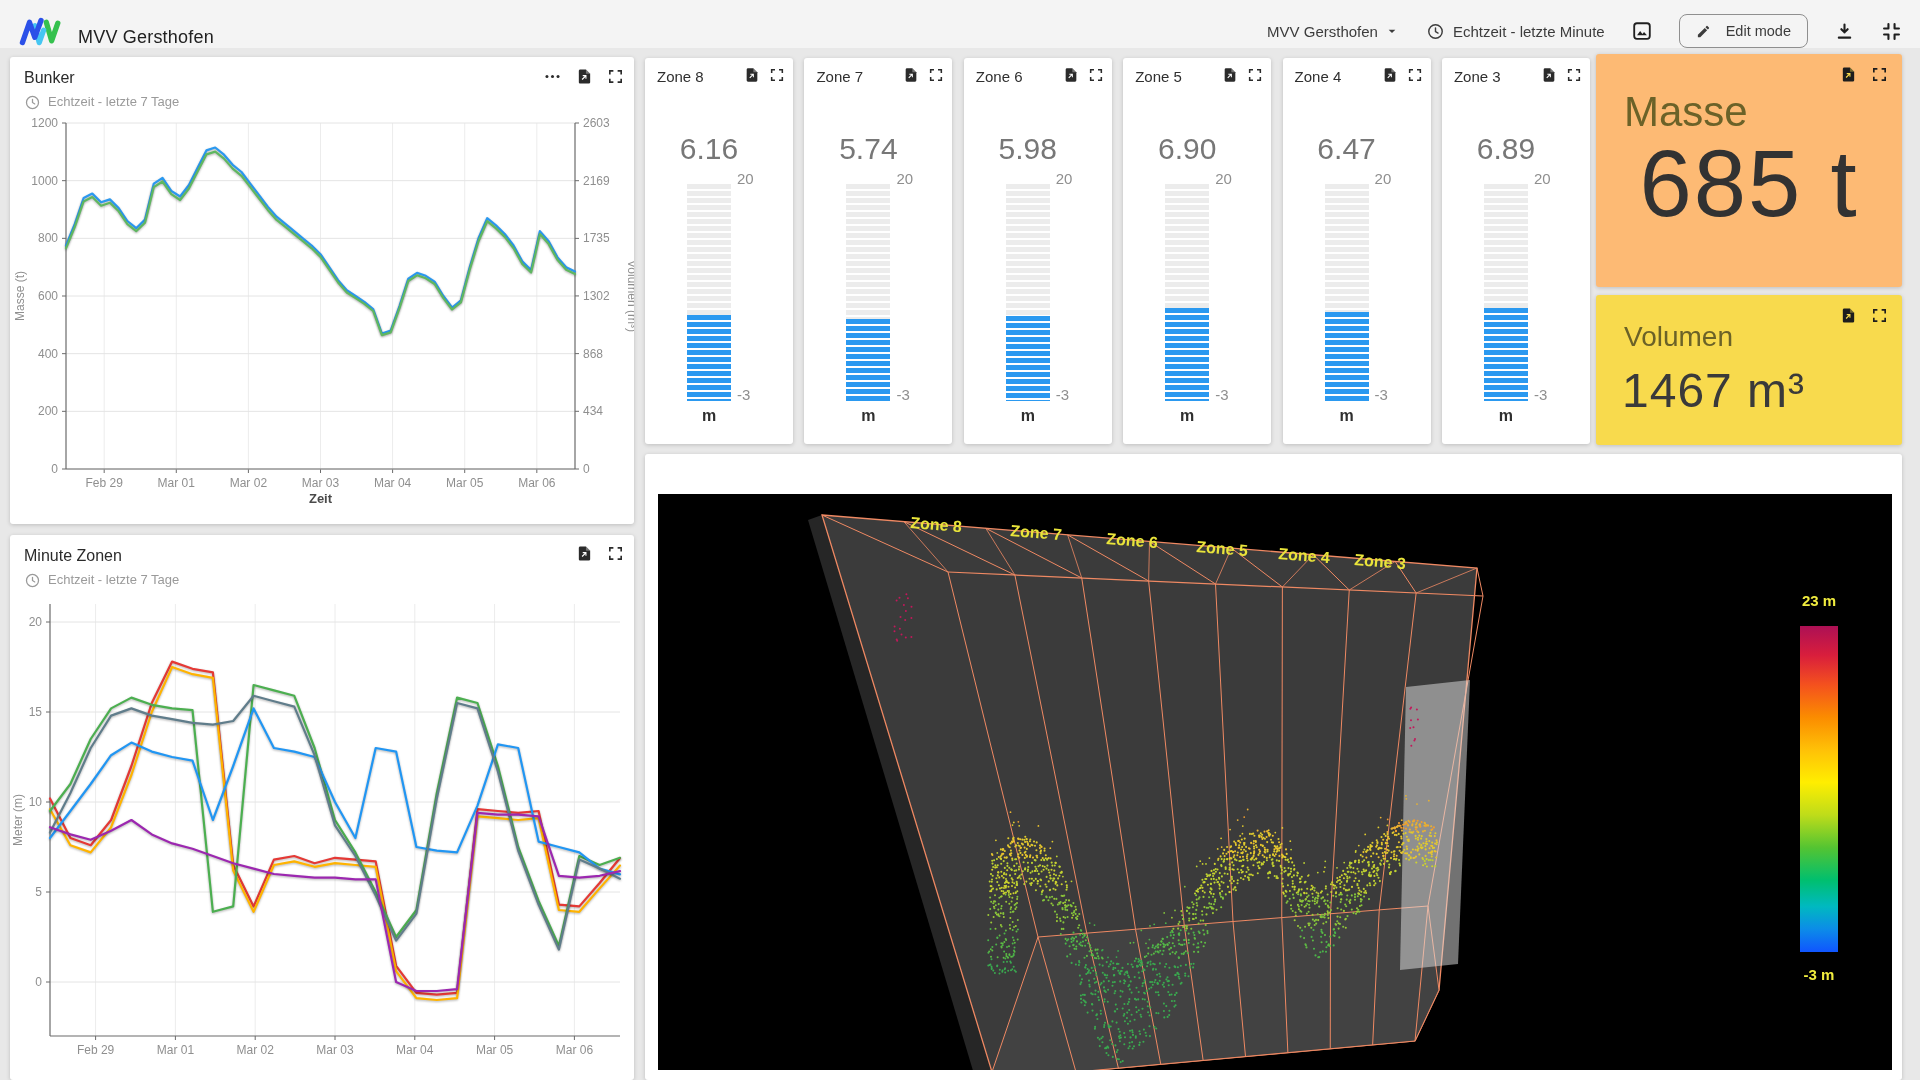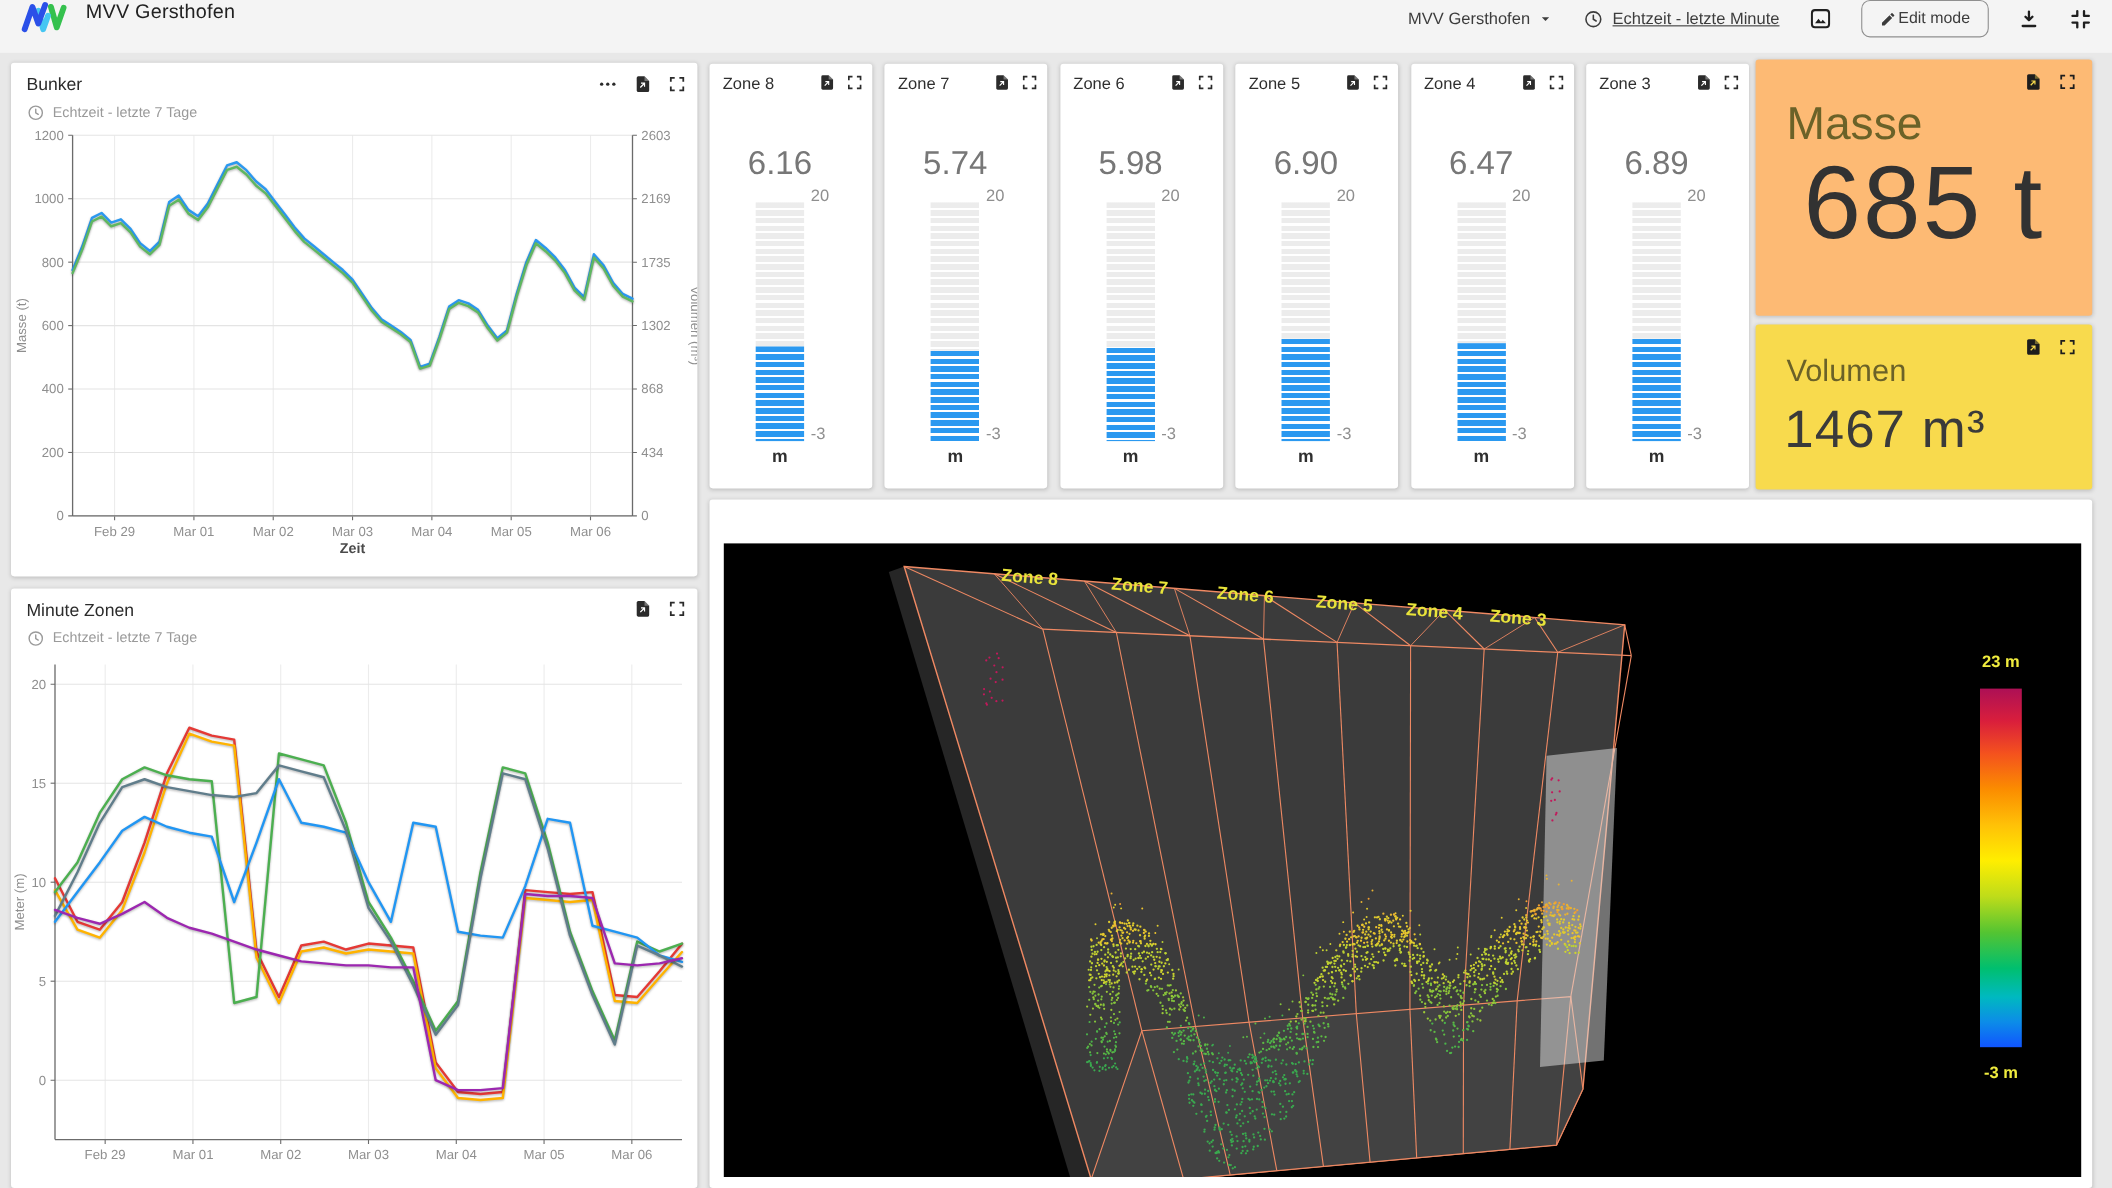--- a/index.html
+++ b/index.html
@@ -1,27 +1,27 @@
 <!DOCTYPE html>
 <html><head>
 <meta charset="utf-8">
 <style>
   * { box-sizing: border-box; margin: 0; padding: 0; }
   html, body { width: 1920px; height: 1080px; overflow: hidden;
     font-family: "Liberation Sans", sans-serif; background: #e8e8e8; }
 
   
   #topbar { position: absolute; left:0; top:0; width:1920px; height:48px;
-    background:#f4f4f4; display:flex; align-items:flex-start; padding:0 18px; z-index:5; }
+    background:#f4f4f4; display:flex; align-items:flex-end; padding:0 18px; z-index:5; }
   .tb-title { font-size:18px; font-weight:500; color:#212121; margin-left:14px; letter-spacing:.2px; }
   #topbar-right { margin-left:auto; display:flex; align-items:center; gap:26px; }
   .tb-select { display:flex; align-items:center; gap:6px; font-size:15px; color:#3c3c3c; cursor:pointer; }
-  .tb-time { display:flex; align-items:center; gap:8px; font-size:15px; color:#3c3c3c; cursor:pointer;text-decoration:underline; }
+  .tb-time { display:flex; align-items:center; gap:8px; font-size:15px; color:#3c3c3c; cursor:pointer; }
   .tb-iconbtn { display:flex; align-items:center; cursor:pointer; }
-  .edit-btn { display:inline-flex; align-items:center; gap:2px; height:34px; padding:0 16px;
+  .edit-btn { display:inline-flex; align-items:center; gap:15px; height:34px; padding:0 16px;
     border:1px solid #8f8f8f; border-radius:8px; font-size:14.5px; color:#3c3c3c;
     background:transparent; cursor:pointer; }
 
   
   .card { position:absolute; background:#fff; border-radius:3px;
     box-shadow:0 1px 4px rgba(0,0,0,.18); overflow:hidden; }
   #bunker-card  { left:10px;  top:57px;  width:624px;  height:467px; }
   #trend-card   { left:10px;  top:535px; width:624px;  height:545px; }
   #zone-row     { position:absolute; left:645px; top:58px; width:945px; height:386px;
                   display:flex; justify-content:space-between; }

